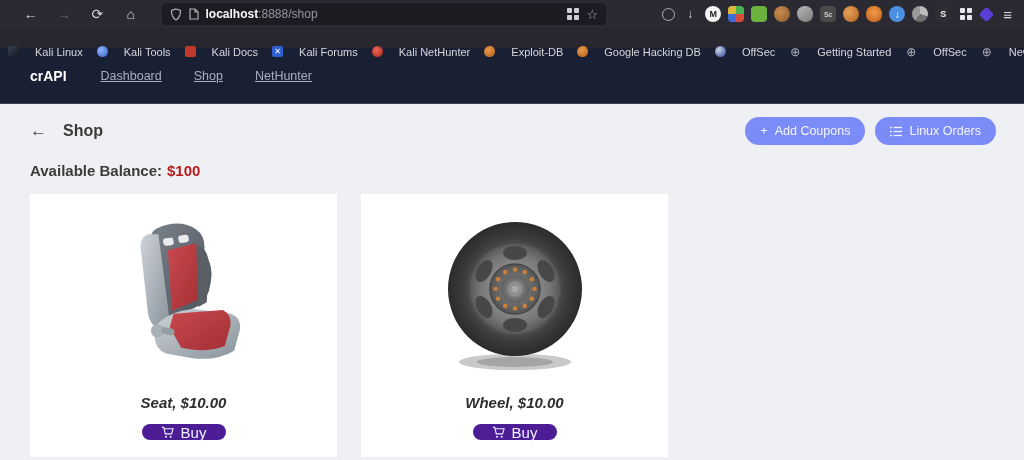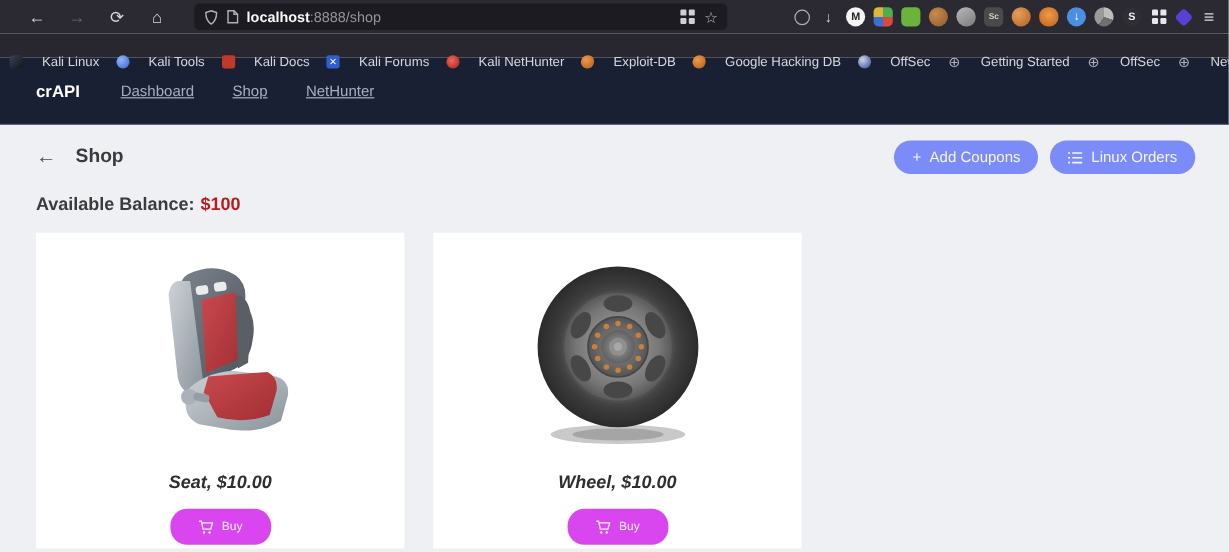--- a/index.html
+++ b/index.html
@@ -77,22 +77,22 @@
     font-size:12.5px; display:flex; align-items:center; gap:7px; padding:0 15px;
     font-family:"Liberation Sans", sans-serif; }
   .balance-row { margin-top:17px; font-size:15px; font-weight:bold; color:#3b3b3b; }
   .balance-val { color:#b91c1c; margin-left:5px; }
 
   .cards { display:flex; gap:24px; margin-top:15px; }
   .card { width:307px; height:263px; background:#ffffff; display:flex; flex-direction:column;
     align-items:center; padding-top:8px; }
   .prod-img { height:178px; display:flex; align-items:center; justify-content:center; }
   .prod-name { font-size:15px; font-weight:bold; color:#2e2e2e; margin-top:14px;font-style:italic; }
-  .buy-btn { margin-top:13px; width:84px; height:30px; border:none; border-radius:14px;
-    background:#d946ef; color:#eef2ff; font-size:10px; display:flex; align-items:center;
+  .buy-btn { margin-top:13px; width:84px; height:16px; border:none; border-radius:14px;
+    background:#4c1d95; color:#eef2ff; font-size:15px; display:flex; align-items:center;
     justify-content:center; gap:7px; font-family:"Liberation Sans", sans-serif; }
 </style>
 </head>
 <body>
 
 <div class="toolbar">
   <span class="navbtn">←</span>
   <span class="navbtn dim">→</span>
   <span class="navbtn">⟳</span>
   <span class="navbtn">⌂</span>

